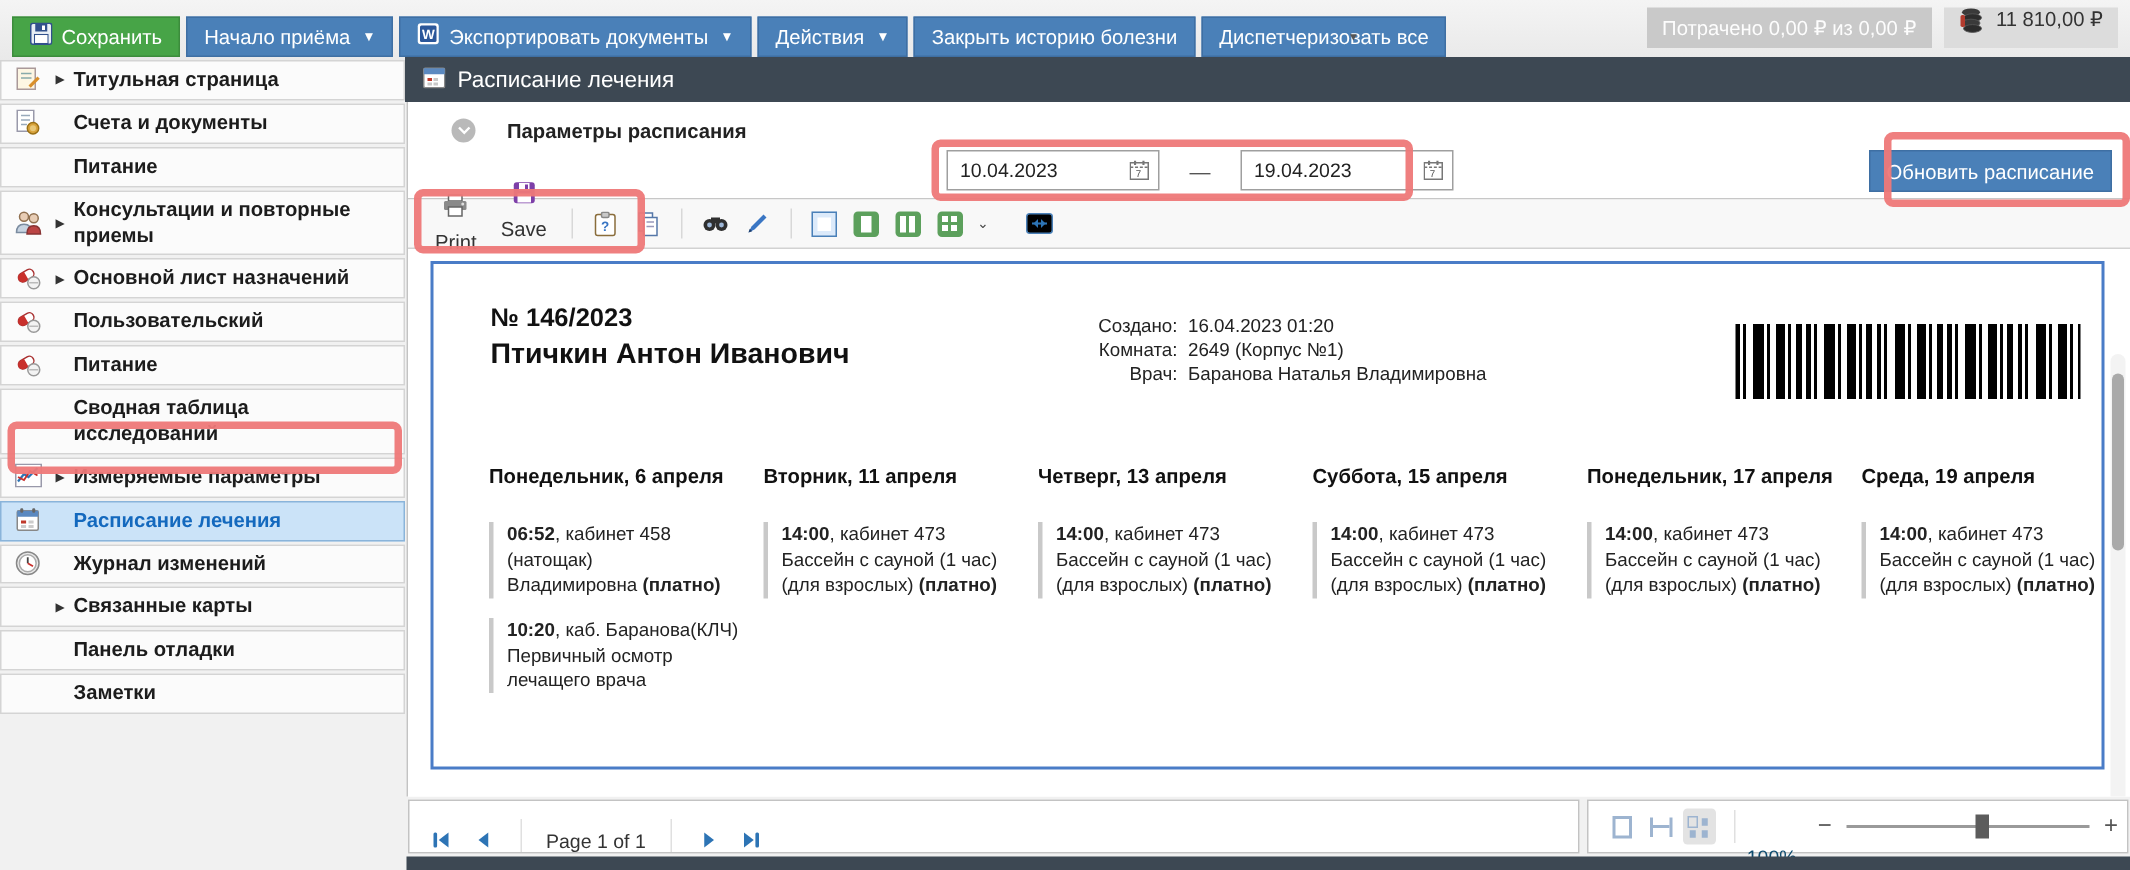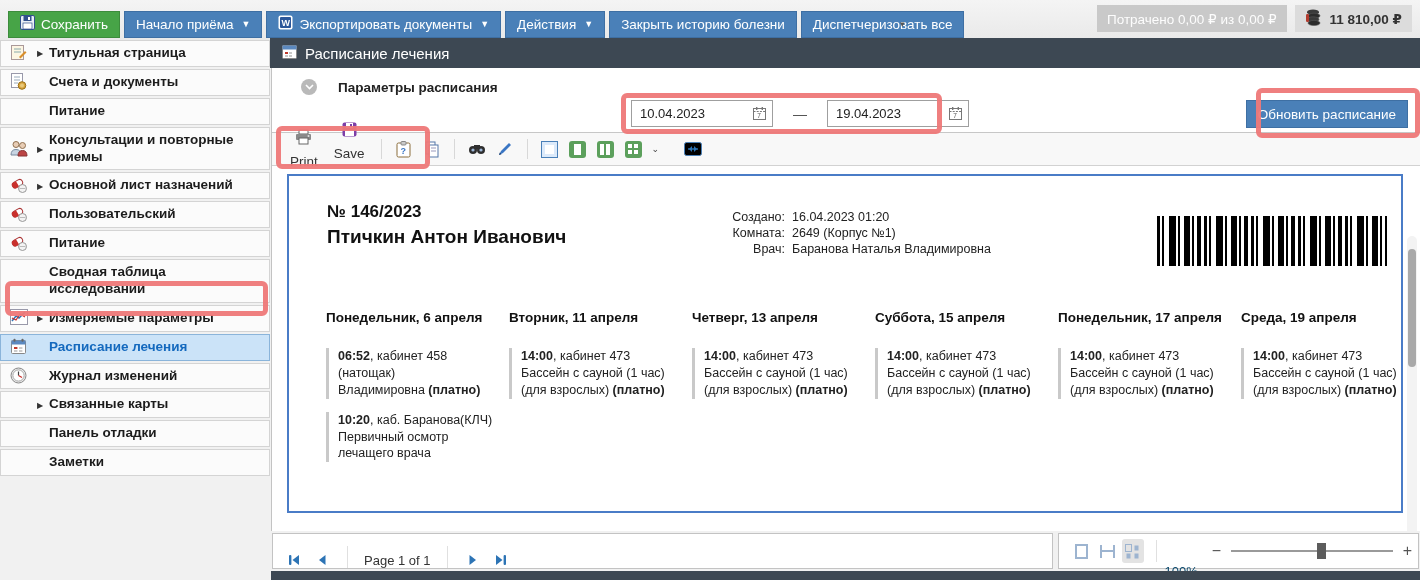--- a/index.html
+++ b/index.html
@@ -14,22 +14,22 @@
     background:linear-gradient(#f4f4f4,#e7e7e7);border-bottom:1px solid #d6d6d6;
     display:flex;align-items:center;padding-left:8px;gap:4px;}
   .tb-btn{height:27px;display:inline-flex;align-items:center;gap:6px;padding:0 11px;
     color:#fff;font-size:13.5px;border:1px solid rgba(0,0,0,.15);cursor:pointer;white-space:nowrap;}
   .tb-btn.green{background:#47a447;border-color:#3c8c3c;}
   .tb-btn.blue{background:#4a80b8;border-color:#3e6fa3;}
   .tb-caret{font-size:9px;line-height:1;margin-left:2px;}
   .tb-right{position:absolute;right:8px;top:5px;display:flex;align-items:center;gap:8px;}
   .badge-gray{background:#c9c9c9;color:#fdfdfd;height:27px;display:flex;align-items:center;
     padding:0 10px;font-size:13.5px;}
-  .badge-light{background:#dcdcdc;color:#333;height:27px;display:flex;align-items:center;gap:7px;
-    padding:0 10px;font-size:13.5px;font-weight:bold;}
+  .badge-light{background:#dcdcdc;color:#333;height:27px;display:flex;align-items:flex-start;gap:7px;
+    padding:0 10px;font-size:13.5px;}
   .overflow-chevron{position:absolute;left:900px;top:20px;color:#555;font-size:9px;line-height:1;}
 
   
   .sidebar{position:absolute;left:0;top:40px;width:270px;bottom:0;background:#f1f1f1;}
   .sb-item{position:relative;background:#fbfbfb;border:1px solid #d4d4d4;margin-bottom:2px;
     min-height:25px;display:flex;align-items:center;cursor:pointer;}
   .sb-item .sb-icon{position:absolute;left:9px;top:50%;transform:translateY(-50%);width:18px;height:18px;}
   .sb-item .sb-arrow{position:absolute;left:36px;top:50%;transform:translateY(-50%);
     font-size:8px;color:#333;}
   .sb-item .sb-label{display:block;padding:4px 6px 4px 48px;font-weight:bold;font-size:13.5px;

